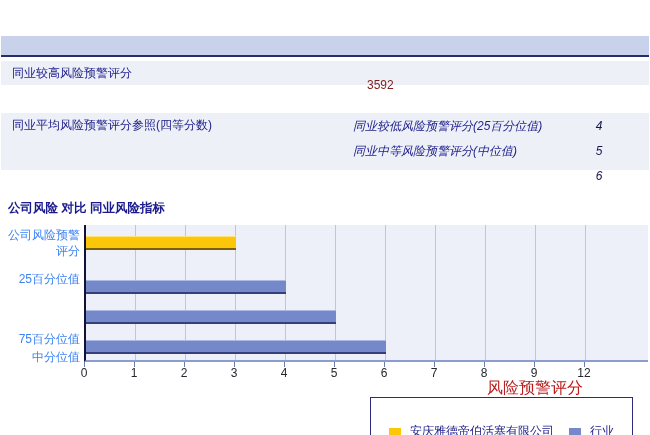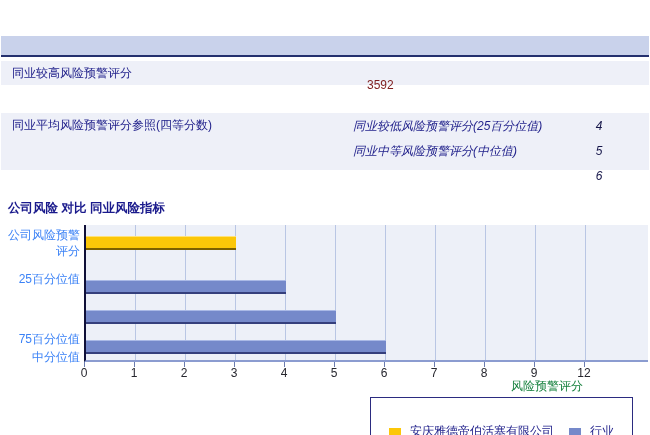--- a/index.html
+++ b/index.html
@@ -26,21 +26,21 @@
   .bar { position: absolute; left: 0; height: 14px; border-top-style: solid; border-top-width: 1px;
          border-bottom-style: solid; border-bottom-width: 2px; }
   .bar.company { background: #fcc708; border-top-color: #ffe27a; border-bottom-color: #7d6000; }
   .bar.industry { background: #7589ca; border-top-color: #aab9e6; border-bottom-color: #353f7c; }
 
   .cat-lbl { position: absolute; left: 2px; width: 78px; text-align: right;
              font-size: 12px; line-height: 16px; color: #3b82f6; }
   .tickmark { position: absolute; top: 362px; width: 1px; height: 5px; background: #6b7cb0; }
   .tick-lbl { position: absolute; top: 366px; width: 30px; text-align: center; font-size: 12px; color: #26262e; }
   .x-label { position: absolute; left: 423px; top: 378px; width: 160px; text-align: right;
-             font-size: 12px; color: #15803d; }
+             font-size: 16px; color: #b91c1c; }
 
   .legend { position: absolute; left: 370px; top: 397px; width: 263px; height: 44px;
             border: 1px solid #2b2b80; background: #fff; display: flex; align-items: flex-end;
             justify-content: center; gap: 9px; font-size: 12px; color: #23238c; }
   .swatch { width: 12px; height: 12px; display: inline-block; }
 </style>
 </head>
 <body>
 
 <div class="wrap">

